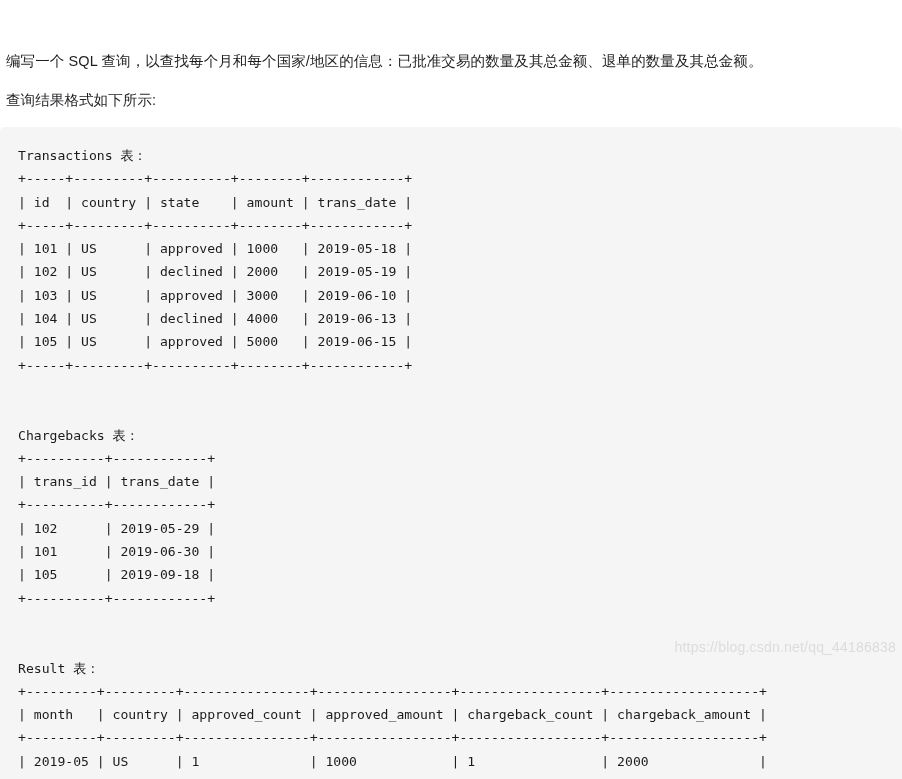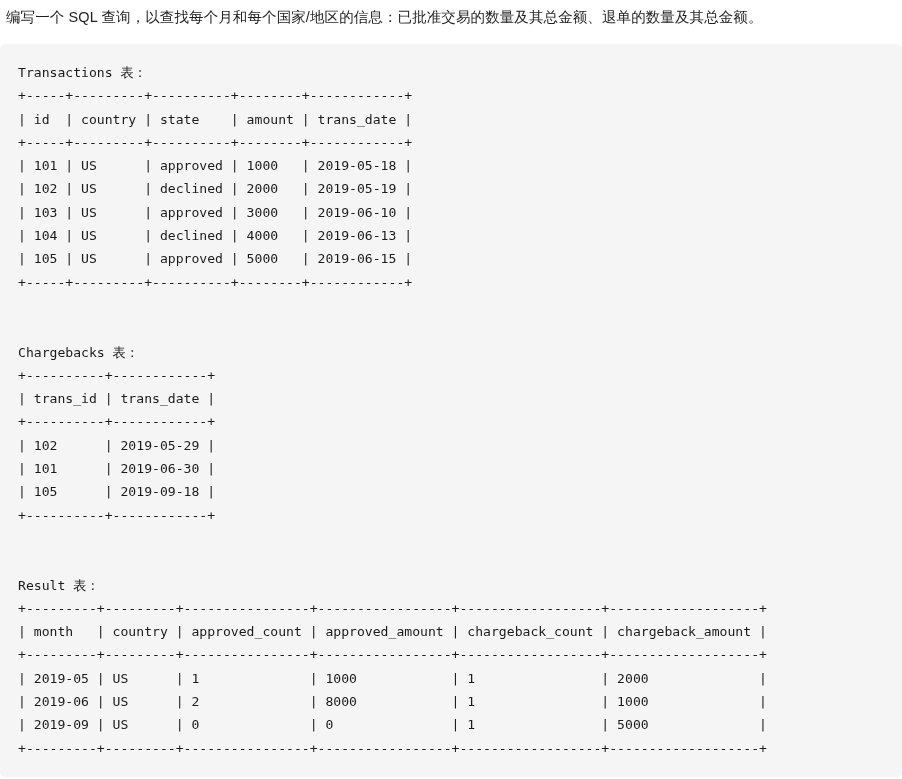--- a/index.html
+++ b/index.html
@@ -15,20 +15,21 @@
     font-family: "Liberation Sans", "DejaVu Sans", sans-serif;
     color: #222226;
     position: relative;
   }
 
   .page {
     position: relative;
     width: 902px;
     height: 612px;
     box-sizing: border-box;
+    margin-top: 44px;
   }
 
   .prose {
     padding: 0 6px;
   }
 
   .para {
     font-size: 14.5px;
     line-height: 20px;
     color: #1f1f23;
@@ -76,20 +77,21 @@
     user-select: none;
   }
 </style>
 </head>
 <body>
 
 <div class="page">
 
   <div class="prose">
     <p class="para para-1">编写一个 SQL 查询，以查找每个月和每个国家/地区的信息：已批准交易的数量及其总金额、退单的数量及其总金额。</p>
+    <p class="para para-3">查询结果格式如下所示:</p>
   </div>
 
   <div class="code-block">
     <pre class="code" id="code-pre">Transactions 表：
 +-----+---------+----------+--------+------------+
 | id  | country | state    | amount | trans_date |
 +-----+---------+----------+--------+------------+
 | 101 | US      | approved | 1000   | 2019-05-18 |
 | 102 | US      | declined | 2000   | 2019-05-19 |
 | 103 | US      | approved | 3000   | 2019-06-10 |
@@ -111,14 +113,15 @@
 Result 表：
 +---------+---------+----------------+-----------------+------------------+-------------------+
 | month   | country | approved_count | approved_amount | chargeback_count | chargeback_amount |
 +---------+---------+----------------+-----------------+------------------+-------------------+
 | 2019-05 | US      | 1              | 1000            | 1                | 2000              |
 | 2019-06 | US      | 2              | 8000            | 1                | 1000              |
 | 2019-09 | US      | 0              | 0               | 1                | 5000              |
 +---------+---------+----------------+-----------------+------------------+-------------------+</pre>
   </div>
 
+  <div class="watermark">https://blog.csdn.net/qq_44186838</div>
 
 </div>
 
 </body></html>

